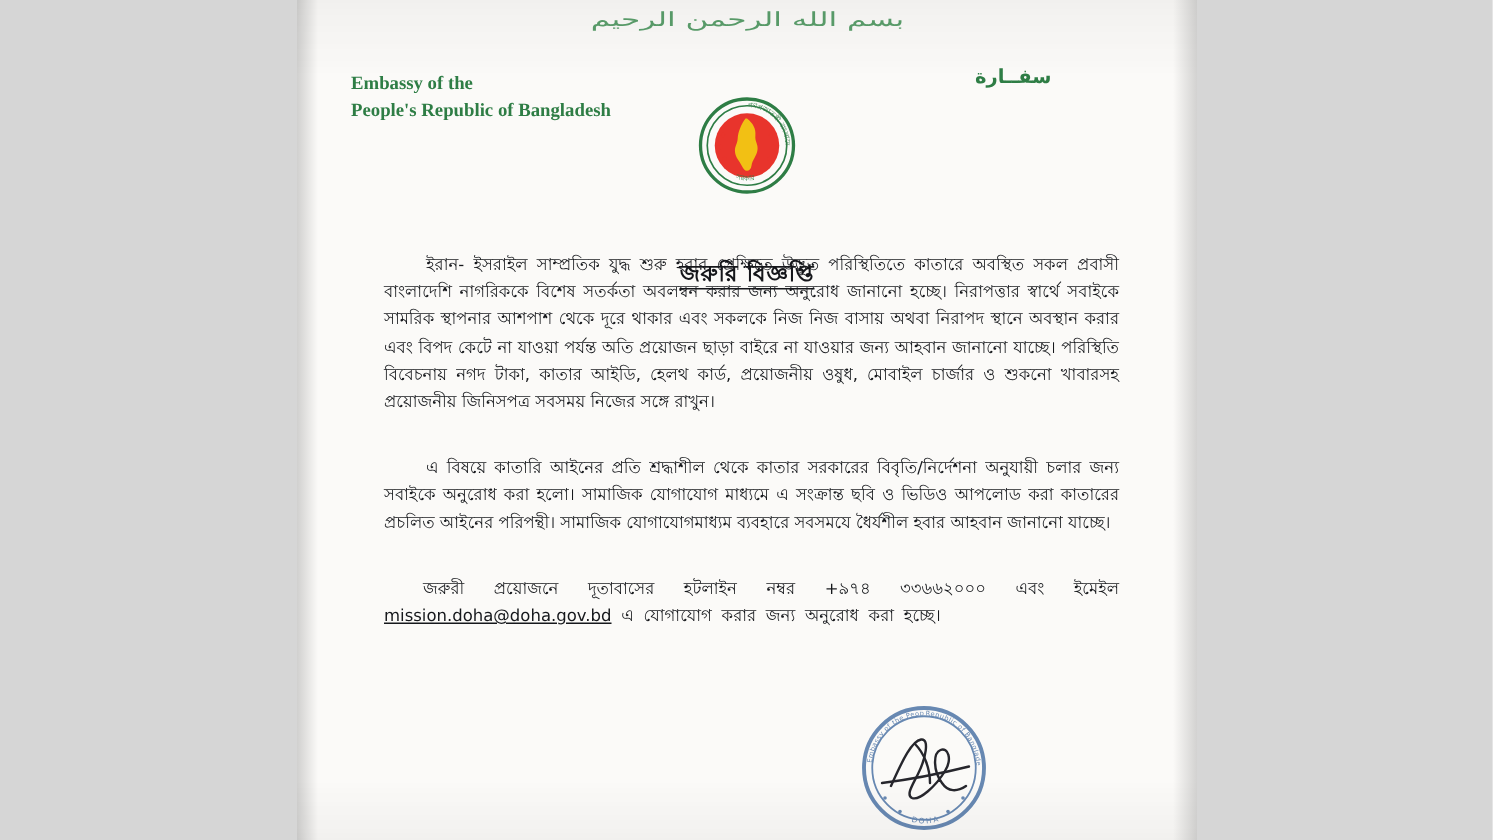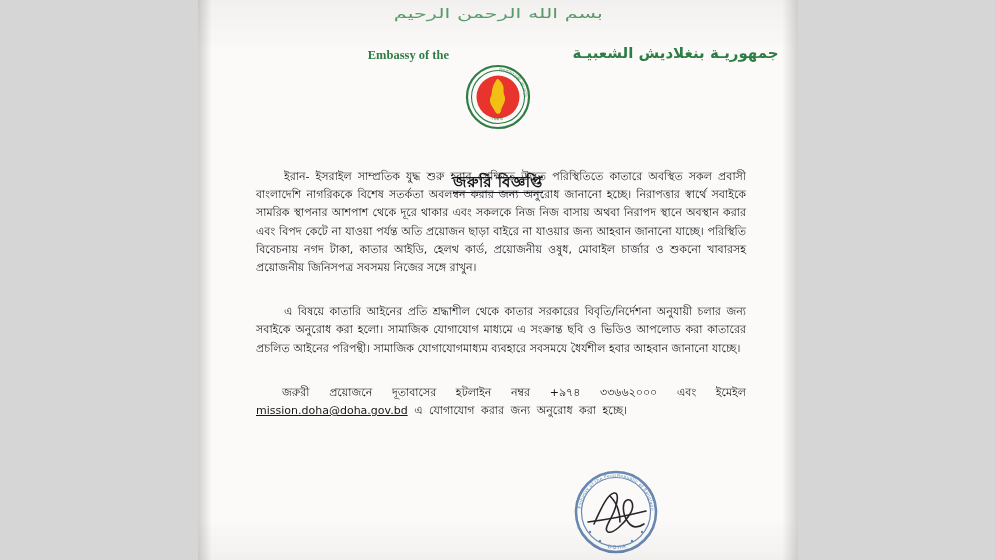--- a/index.html
+++ b/index.html
@@ -38,21 +38,21 @@
     opacity:.85;
   }
   .bismillah .swash{
     display:inline-block;transform:scaleX(1.6);
   }
 
   .head{
     position:absolute;left:0;right:0;top:40px;height:70px;
   }
   .head-en{
-    position:absolute;left:36px;top:6px;width:215px;text-align:right;
+    position:absolute;left:36px;top:6px;width:215px;text-align:left;
     color:#2e7d45;font-size:12.5px;line-height:1.45;font-weight:bold;
     font-family:"Liberation Serif",serif;
   }
   .head-ar{
     position:absolute;right:10px;top:2px;width:225px;text-align:center;
     color:#2e7d45;direction:rtl;
     font-family:"DejaVu Sans",sans-serif;
   }
   .head-ar .ar1{font-size:13px;font-weight:bold;line-height:1.5;}
   .head-ar .ar2{font-size:15px;font-weight:bold;line-height:1.5;}
@@ -114,20 +114,21 @@
     <div class="sheet-inner">
 
       <div class="bismillah">
         <span class="swash">بسم الله الرحمن الرحيم</span>
       </div>
 
       <div class="head">
 
         <div class="head-en">
           <div>Embassy of the</div>
+          <div>People's Republic of Bangladesh</div>
         </div>
 
         <div class="emblem">
           <svg viewBox="0 0 66 66" width="66" height="66" aria-hidden="true">
             <circle cx="33" cy="33" r="31" fill="none" stroke="#2e7d45" stroke-width="2.2"></circle>
             <circle cx="33" cy="33" r="26.5" fill="none" stroke="#2e7d45" stroke-width="1.1"></circle>
             <circle cx="33" cy="33" r="21.5" fill="#e8342c"></circle>
             <path d="M33 15 c4 3 6 7 5.6 11 c-.5 4.6 2 6 1.4 10 c-.6 4-3.4 6.5-4 10.5 c-.3 2.2-1.6 3.4-3 3.4 c-1.6 0-2.6-1.6-3.6-3.6 c-1.6-3.2-4-5.4-4.4-9 c-.4-3.6 1.6-5.4 1.8-9 c.2-4 2.2-9.4 5.2-13.3 z" fill="#f2c014"></path>
             <g fill="#e8342c">
               <circle cx="17" cy="26" r="1.5"></circle>
@@ -142,21 +143,21 @@
             <text font-size="4.6" fill="#2e7d45" font-family="DejaVu Sans, sans-serif">
               <textPath href="#emTop" startOffset="2%">গণপ্রজাতন্ত্রী বাংলাদেশ</textPath>
             </text>
             <text font-size="4.8" fill="#2e7d45" font-family="DejaVu Sans, sans-serif">
               <textPath href="#emBot" startOffset="36%">সরকার</textPath>
             </text>
           </svg>
         </div>
 
         <div class="head-ar">
-          <div class="ar2">جمهوريـة بنغلاديش الشعبيـة</div>
+          <div class="ar1">سفــارة</div>
         </div>
       </div>
 
       <div class="doc-title">
         <span>জরুরি বিজ্ঞপ্তি</span>
       </div>
 
       <div class="body">
         <p>ইরান- ইসরাইল সাম্প্রতিক যুদ্ধ শুরু হবার প্রেক্ষিতে উদ্ভূত পরিস্থিতিতে কাতারে অবস্থিত সকল প্রবাসী বাংলাদেশি নাগরিককে বিশেষ সতর্কতা অবলম্বন করার জন্য অনুরোধ জানানো হচ্ছে। নিরাপত্তার স্বার্থে সবাইকে সামরিক স্থাপনার আশপাশ থেকে দূরে থাকার এবং সকলকে নিজ নিজ বাসায় অথবা নিরাপদ স্থানে অবস্থান করার এবং বিপদ কেটে না যাওয়া পর্যন্ত অতি প্রয়োজন ছাড়া বাইরে না যাওয়ার জন্য আহবান জানানো যাচ্ছে। পরিস্থিতি বিবেচনায় নগদ টাকা, কাতার আইডি, হেলথ কার্ড, প্রয়োজনীয় ওষুধ, মোবাইল চার্জার ও শুকনো খাবারসহ প্রয়োজনীয় জিনিসপত্র সবসময় নিজের সঙ্গে রাখুন।</p>
         <p>এ বিষয়ে কাতারি আইনের প্রতি শ্রদ্ধাশীল থেকে কাতার সরকারের বিবৃতি/নির্দেশনা অনুযায়ী চলার জন্য সবাইকে অনুরোধ করা হলো। সামাজিক যোগাযোগ মাধ্যমে এ সংক্রান্ত ছবি ও ভিডিও আপলোড করা কাতারের প্রচলিত আইনের পরিপন্থী। সামাজিক যোগাযোগমাধ্যম ব্যবহারে সবসমযে ধৈর্যশীল হবার আহবান জানানো যাচ্ছে।</p>

